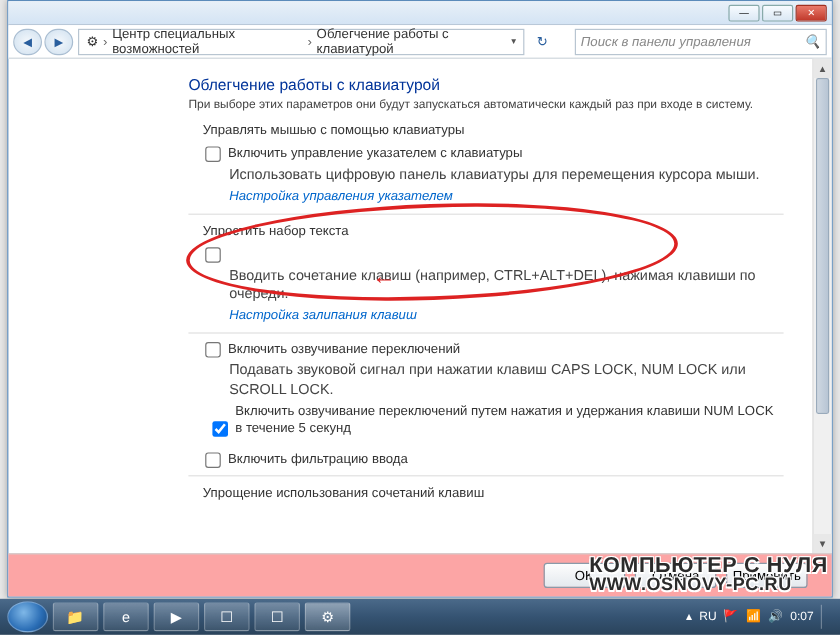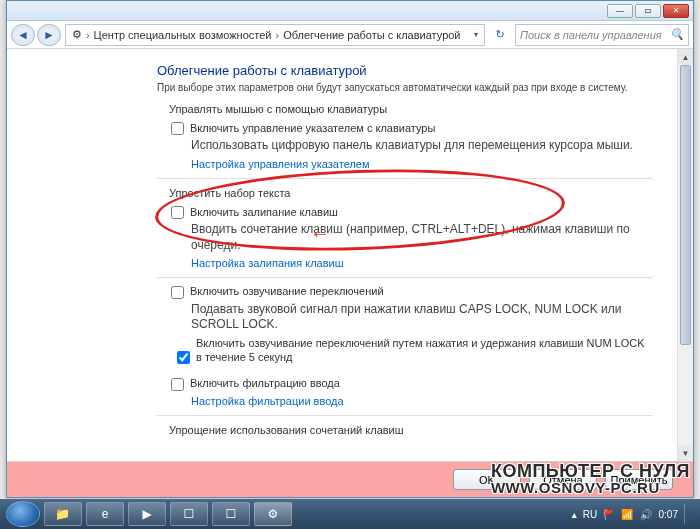--- a/index.html
+++ b/index.html
@@ -6,29 +6,29 @@
   body { width: 700px; height: 529px; background: #e8e8e8; position: relative; overflow: hidden; font-size: 11px; }
   .window { position: absolute; left: 6px; top: 0; width: 688px; height: 498px; background: #fff; border: 1px solid #5b8bba; box-shadow: 0 0 6px rgba(0,0,0,.3); }
   .titlebar { height: 20px; background: linear-gradient(#e8f0f8,#d4e4f4); border-bottom: 1px solid #b9c8d8; display: flex; justify-content: flex-end; align-items: center; padding-right: 4px; gap: 2px; }
   .winbtn { width: 26px; height: 14px; border: 1px solid #8aa; background: linear-gradient(#f7fbff,#dbe8f4); border-radius: 2px; font-size: 8px; display: flex; align-items: center; justify-content: center; cursor: pointer; }
   .winbtn.close { background: linear-gradient(#e97a6a,#c0392b); color:#fff; border-color:#a03020;}
   .navbar { height: 28px; display: flex; align-items: center; border-bottom: 1px solid #cfd6dc; padding: 0 4px; gap: 4px; background: #fff;}
   .navbtns { display: flex; gap: 2px; }
   .navbtn { width: 24px; height: 22px; border-radius: 11px; background: radial-gradient(#f4f8fc,#cfe0ef); border: 1px solid #a9bdd1; display:flex; align-items:center; justify-content:center; color:#2a5f9e; font-size:12px;}
   .breadcrumb { flex: 1; height: 22px; border: 1px solid #b8c5d1; display: flex; align-items: center; padding: 0 6px; gap: 4px; font-size: 11px; color: #333; }
   .breadcrumb .arrow { color:#666; }
-  .search { width: 174px; height: 22px; border: 1px solid #b8c5d1; display: flex; align-items:center; padding: 0 4px; color:#888; font-style: italic; font-size: 11px;}
+  .search { width: 210px; height: 22px; border: 1px solid #b8c5d1; display: flex; align-items:center; padding: 0 4px; color:#888; font-style: italic; font-size: 11px; margin-left: 12px;}
   .content { position: absolute; left: 0; right: 0; top: 48px; bottom: 36px; overflow: hidden; padding: 14px 40px 0 150px; color:#333;}
   .content h1 { color:#003399; font-size: 13px; font-weight: 400; margin-bottom: 4px;}
   .content .sub { font-size: 10px; color:#444; margin-bottom: 10px;}
   .section-title { color:#333; font-size: 11px; margin: 8px 0 6px 12px; }
   .opt { display: flex; align-items: flex-end; gap: 6px; margin: 3px 0 3px 14px; font-size: 11px; line-height: 1.3;}
   .opt input { margin-top: 1px; }
   .desc { margin: 2px 0 2px 34px; font-size: 12px; color:#444; line-height:1.3;}
-  .link { color:#0066cc; margin: 4px 0 8px 34px; font-size: 11px; cursor:pointer;}
+  .link { color:#0066cc; margin: 4px 0 8px 34px; font-size: 11px; cursor:pointer;font-style:italic;}
   .sep { border-top: 1px solid #e0e0e0; margin: 6px 0 6px 0;}
   .nested { margin-left: 20px; }
   .buttonbar { position: absolute; bottom: 0; left: 0; right: 0; height: 36px; background: #fca5a5; border-top: 1px solid #d0d0d0; display: flex; justify-content: flex-end; align-items: center; gap: 8px; padding-right: 20px;}
   .btn { min-width: 68px; height: 21px; border: 1px solid #8a9aa9; background: linear-gradient(#fdfdfd,#e4e9ee); border-radius: 3px; font-size: 11px; cursor:pointer;}
   .taskbar { position: absolute; left:0; right:0; bottom:0; height: 30px; background: linear-gradient(#4b6a8a 0%, #355372 50%, #2a435b 100%); display:flex; align-items:center; padding: 0 6px; gap: 4px;}
   .startorb { width: 34px; height: 26px; border-radius: 50%; background: radial-gradient(circle at 40% 35%, #7fb8e8, #2a6db5 60%, #14457a); border:1px solid rgba(255,255,255,.3);}
   .taskicon { width: 38px; height: 24px; background: linear-gradient(rgba(255,255,255,.25),rgba(255,255,255,.08)); border:1px solid rgba(255,255,255,.25); border-radius:2px; display:flex; align-items:center; justify-content:center; color:#fff; font-size:12px;}
   .tray { margin-left:auto; display:flex; align-items:center; gap:6px; color:#fff; font-size:10px; padding-right:4px;}
   .watermark { position:absolute; right:10px; bottom:34px; text-align:left; font-family: Impact, Arial Black, sans-serif; font-weight:900; color:#2b2b2b; font-size:18px; letter-spacing:.5px; text-shadow:1px 1px 0 #fff, -1px -1px 0 #fff, 1px -1px 0 #fff, -1px 1px 0 #fff; line-height:1;}
   .watermark .l2 { font-size:15px;}
@@ -79,42 +79,40 @@
       <span>Включить управление указателем с клавиатуры</span>
     </label>
     <div class="desc">Использовать цифровую панель клавиатуры для перемещения курсора мыши.</div>
     <div class="link">Настройка управления указателем</div>
 
     <div class="sep"></div>
     <div class="section-title">Упростить набор текста</div>
 
     <label class="opt">
       <input type="checkbox" style="">
-      <span>Включить залипание клавиш</span>
     </label>
     <div class="desc">Вводить сочетание клавиш (например, CTRL+ALT+DEL), нажимая клавиши по очереди.</div>
     <div class="link">Настройка залипания клавиш</div>
 
     <div class="sep"></div>
     <label class="opt">
       <input type="checkbox" style="">
       <span>Включить озвучивание переключений</span>
     </label>
     <div class="desc">Подавать звуковой сигнал при нажатии клавиш CAPS LOCK, NUM LOCK или SCROLL LOCK.</div>
     <label class="opt nested">
       <input type="checkbox" checked="" style="">
       <span>Включить озвучивание переключений путем нажатия и удержания клавиши NUM LOCK в течение 5 секунд</span>
     </label>
 
     <div style="height:6px"></div>
     <label class="opt">
       <input type="checkbox" style="">
       <span>Включить фильтрацию ввода</span>
     </label>
-    <div class="link">Настройка фильтрации ввода</div>
 
     <div class="sep"></div>
     <div class="section-title">Упрощение использования сочетаний клавиш</div>
 
   </div>
 
   <div class="scrollbar">
     <div class="scrollbtn" style="top:0">▲</div>
     <div class="scrollthumb"></div>
     <div class="scrollbtn" style="bottom:0">▼</div>

